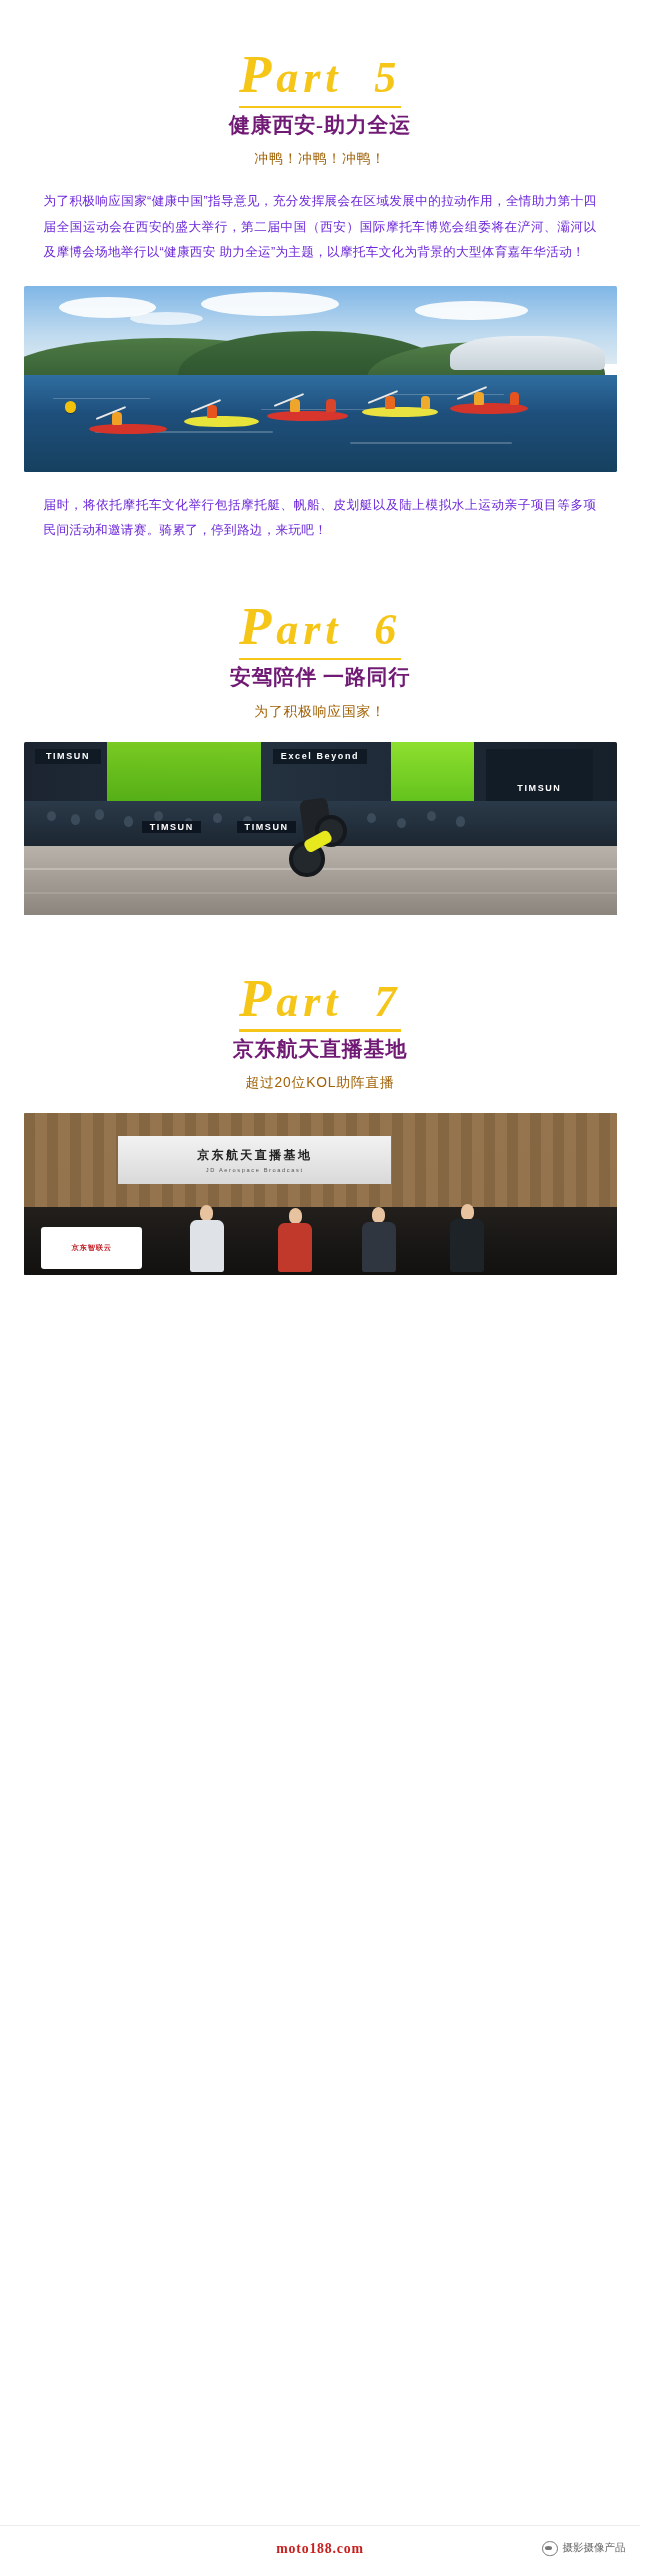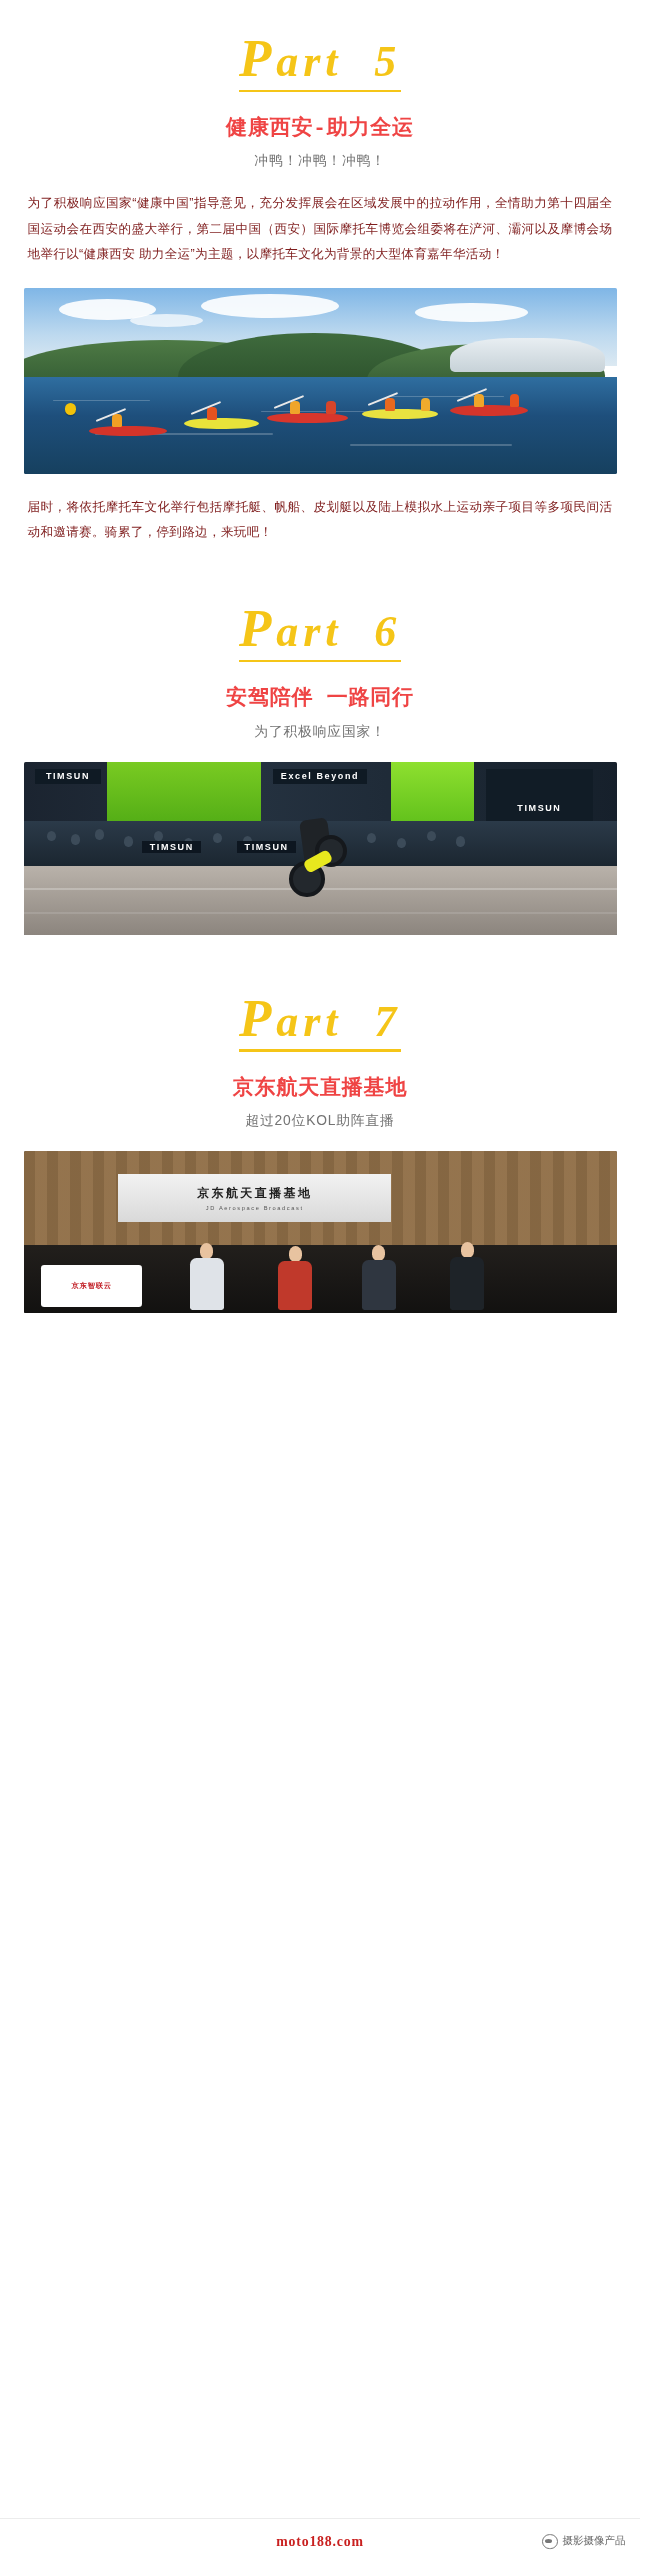--- a/index.html
+++ b/index.html
@@ -12,21 +12,21 @@
     font-family: "Liberation Sans", sans-serif;
     color: #222;
     -webkit-font-smoothing: antialiased;
   }
   .page {
     width: 640px;
     min-height: 2576px;
     position: relative;
     background: #ffffff;
     box-sizing: border-box;
-    padding: 0;
+    padding: 16px;
     overflow: hidden;
   }
   .section {
     padding: 0 0 0 0;
   }
   
   .part-head {
     text-align: center;
     margin: 0;
     padding: 0;
@@ -50,36 +50,36 @@
   .part-underline {
     width: 162px;
     height: 2.4px;
     background: #f5c518;
     margin: -3.2px auto 0 auto;
   }
   .sec-title {
     text-align: center;
     font-size: 21px;
     font-weight: bold;
-    color: #ef4444;
-    margin: 21px 0 0 0;
+    color: #701a75;
+    margin: 3px 0 0 0;
     letter-spacing: 0.8px;
-    font-family: Liberation Mono, monospace;
+    font-family: Liberation Serif, serif;
   }
   .sec-sub {
     text-align: center;
     font-size: 13.8px;
-    color: #737373;
+    color: #a16207;
     margin: 11.3px 0 0 0;
     letter-spacing: 0.8px;
   }
   .body-text {
     font-size: 12.6px;
     line-height: 2.0;
-    color: #7f1d1d;
+    color: #6d28d9;
     text-align: justify;
     margin: 21px 27.5px 0 27.5px;
     letter-spacing: 0.3px;
   }
   
   .photo {
     width: 593px;
     margin: 21px auto 0 auto;
     position: relative;
     overflow: hidden;
@@ -220,21 +220,21 @@
   }
   .person .head {
     width:13.8px; height:16px; border-radius:50% 50% 45% 45%;
     background:#e8c3a0; margin:0 auto;
   }
   .person .torso {
     width:34px; border-radius:6.5px 6.5px 2.4px 2.4px; margin-top:-1.6px;
   }
   
   .footer {
-    position:absolute; left:0; bottom:12px; width:100%; height:45px;
+    position:absolute; left:0; bottom:5px; width:100%; height:45px;
     background:#ffffff; border-top:0.8px solid #ececec;
     display:flex; align-items:center; justify-content:center;
   }
   .footer-center {
     font-family:"Liberation Serif", serif;
     color:#c9201f; font-weight:bold; font-size:13.8px; letter-spacing:0.8px;
   }
   .footer-right {
     position:absolute; right:14.6px; top:50%; transform:translateY(-50%);
     display:flex; align-items:center; gap:4.9px;

